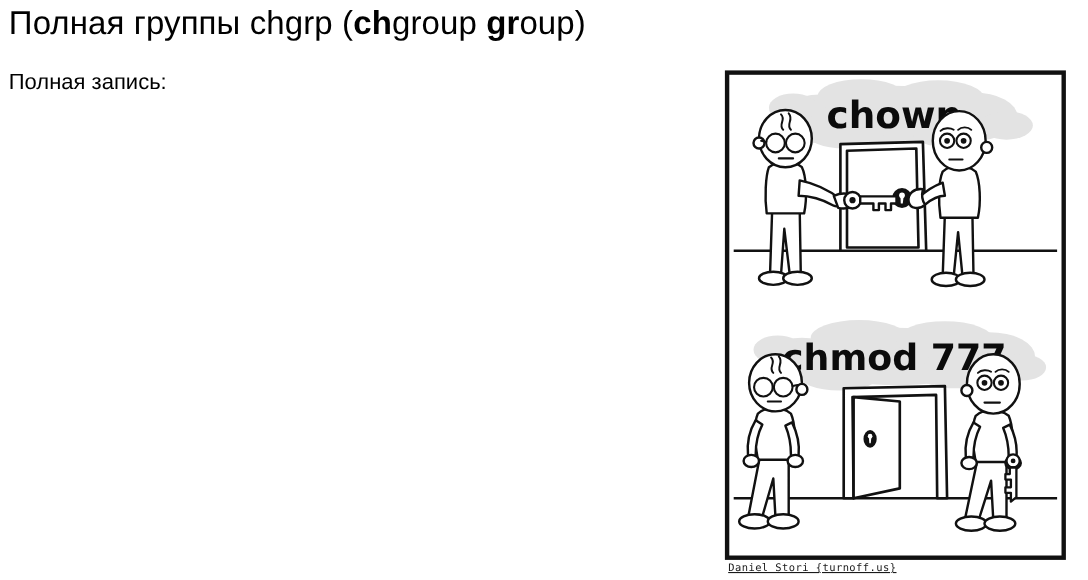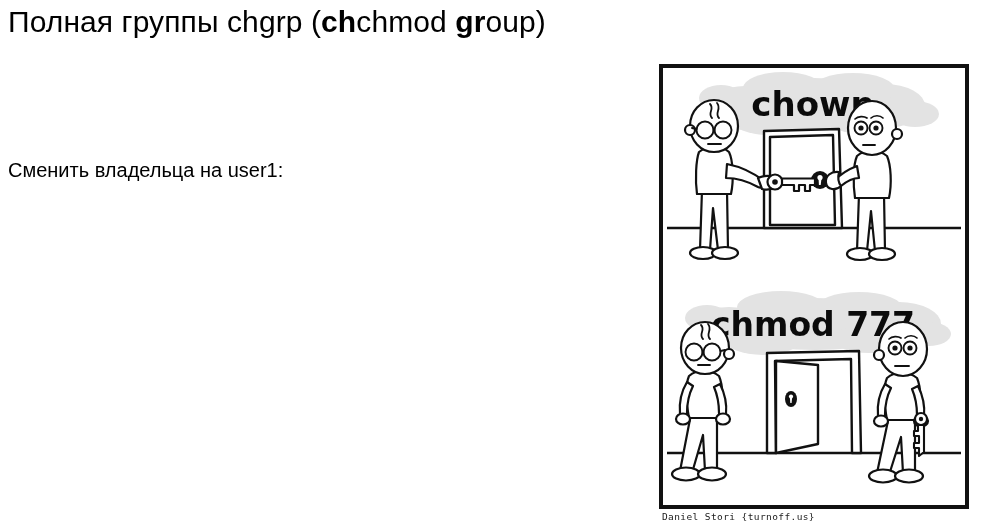--- a/index.html
+++ b/index.html
@@ -56,40 +56,41 @@
 
   #comic-credit {
     position: absolute;
     left: 662px;
     top: 511px;
     font-family: "DejaVu Sans Mono", monospace;
     font-size: 9.5px;
     letter-spacing: 0.4px;
     color: #1a1a1a;
     white-space: nowrap;
+    text-decoration: underline;
   }
 
   .cloud-text {
     font-family: "DejaVu Sans", sans-serif;
     font-weight: 700;
     fill: #0b0b0b;
   }
 </style>
 </head>
 <body>
 
 <div id="slide-title">
-  <span>Полная группы chgrp  (</span><span class="bold">ch</span><span>chmod </span><span class="bold">gr</span><span>oup)</span>
+  <span>Полная группы chgrp  (</span><span class="bold">ch</span><span>group </span><span class="bold">gr</span><span>oup)</span>
 </div>
 
 <div class="text-block" id="block-full">
+  <span class="text-line">Полная запись:</span>
 </div>
 
 <div class="text-block" id="block-owner">
-  <span class="text-line">Сменить владельца на user1:</span>
 </div>
 
 <div id="comic">
   <svg id="comic-svg" viewBox="0 0 302 437" xmlns="http://www.w3.org/2000/svg">
 
     <g>
 
       <g fill="#e3e3e3">
         <ellipse cx="150" cy="36" rx="88" ry="26"></ellipse>
         <ellipse cx="82" cy="40" rx="38" ry="22"></ellipse>

